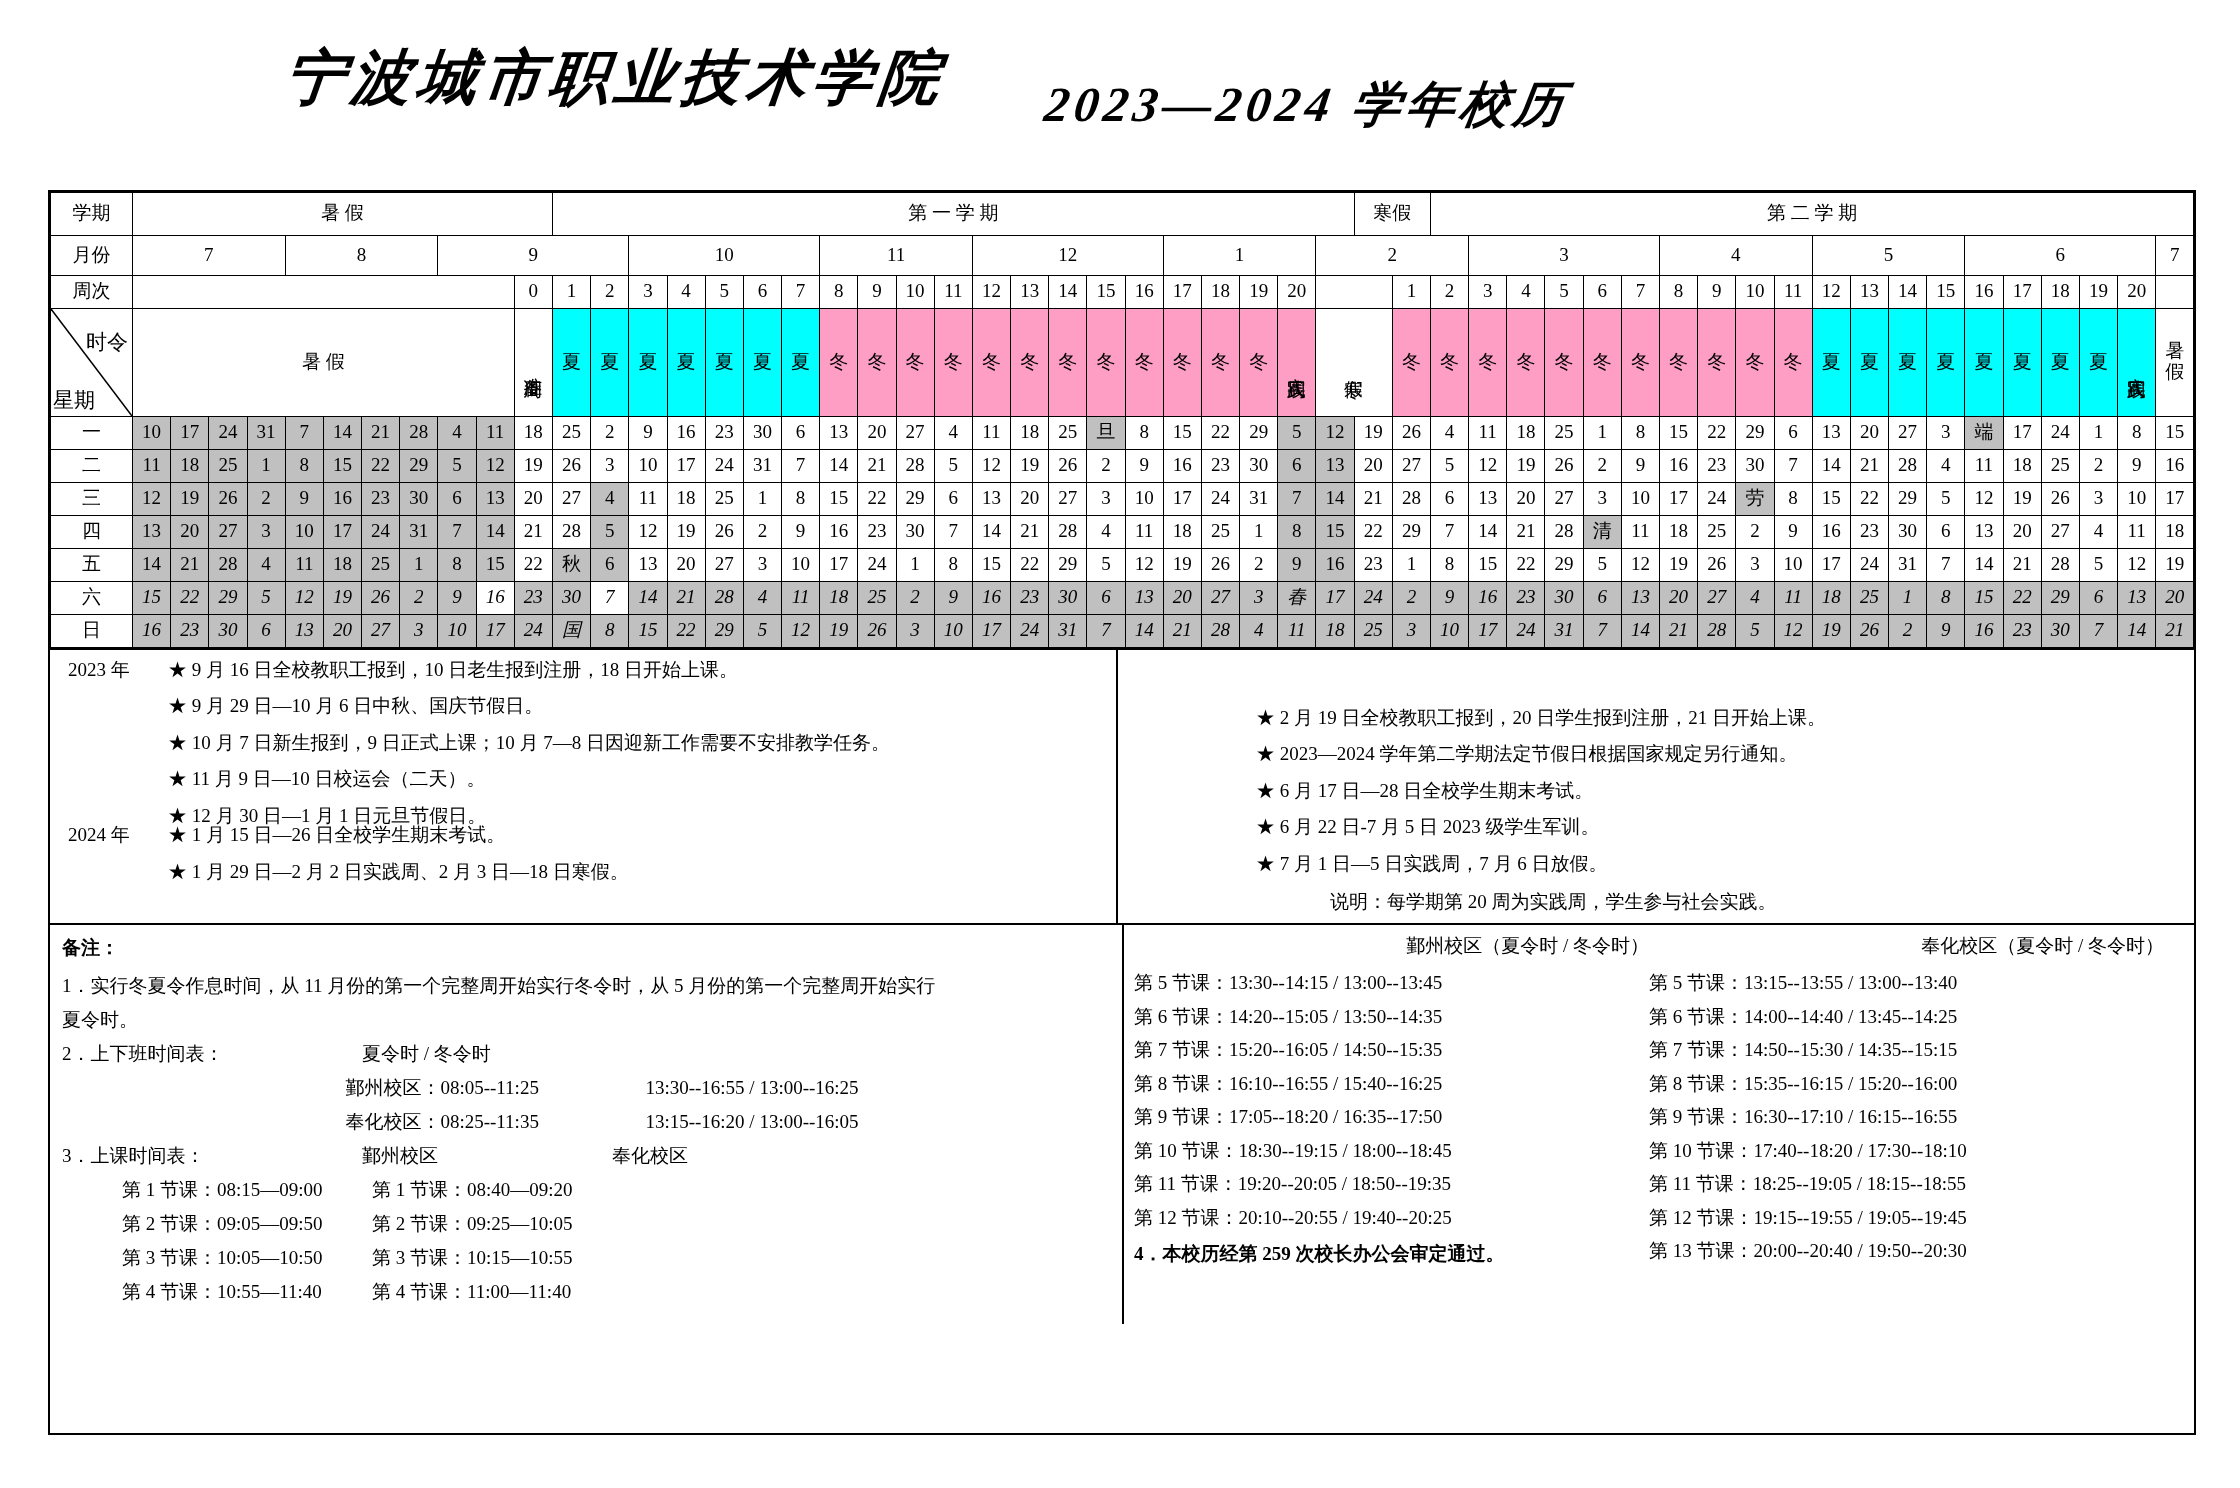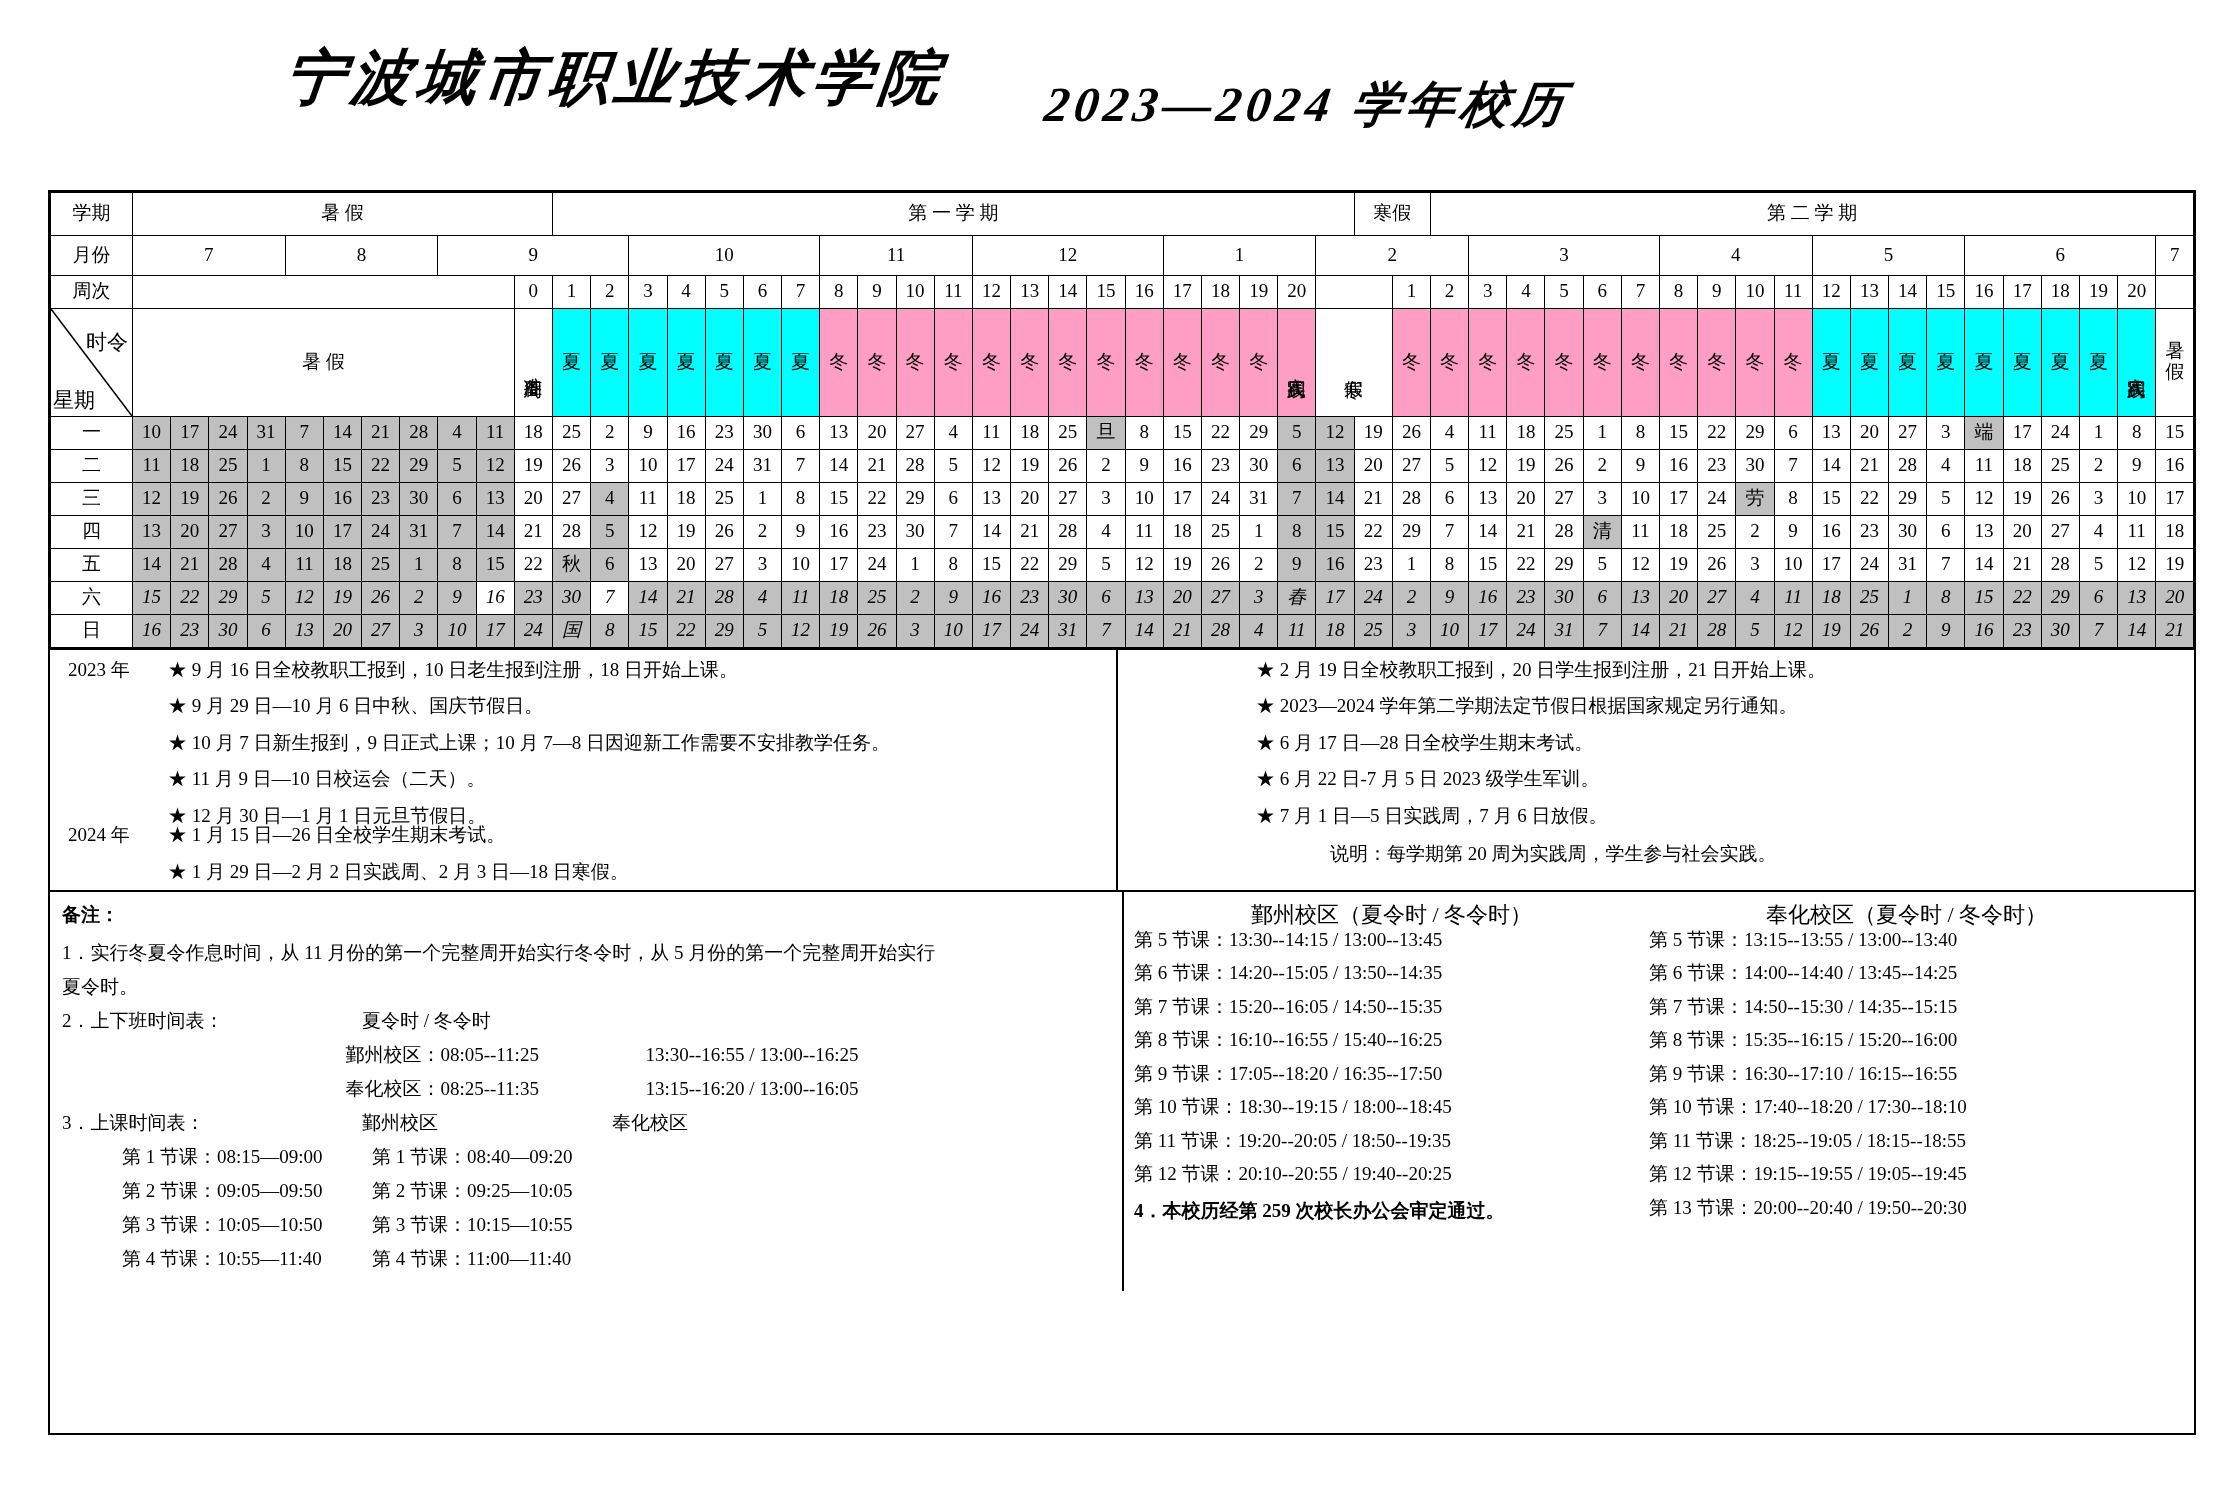--- a/index.html
+++ b/index.html
@@ -96,39 +96,39 @@
   .notes-col {
     padding:10px 8px 8px 10px;
   }
   .notes-left { width:1074px; border-right:2px solid #000; }
   .notes-right { width:1070px; }
   .note-row { display:flex; font-size:19px; line-height:1; }
   .note-year { width:108px; flex:0 0 108px; padding-left:8px; }
   .note-text { flex:1; }
   .note-line { font-size:19px; margin:0 0 16.5px 0; line-height:1.05; }
   .note-line:last-child { margin-bottom:0; }
-  .note-indent { padding-left:116px; }
+  .note-indent { padding-left:116px;margin-top:48px; }
   .explain { font-size:19px; padding-left:190px; margin-top:16px; }
 
   
   .remarks {
     display:flex;
     border-top:2px solid #000;
   }
   .rem-left { width:1074px; border-right:2px solid #000; padding:10px 10px 8px 12px; }
   .rem-right { width:1070px; padding:8px 10px 6px 10px; display:flex; }
   .rem-line { font-size:19px; line-height:1; margin-bottom:15px; }
   .rem-head { font-weight:bold; font-size:19px; margin-bottom:15px; }
   .rem-ind1 { padding-left:30px;justify-content:center; }
   .rem-ind2 { padding-left:60px; }
   .rem-cols { display:flex; }
   .rc1 { width:300px; }
   .rc2 { width:250px; }
   .campus-col { width:515px; }
-  .campus-title { text-align:center; font-size:22px; }
+  .campus-title { text-align:right; font-size:19px; margin-bottom:14px; }
   .campus-line { font-size:19px; margin-bottom:14.5px; line-height:1; }
   .approve { font-size:19px; font-weight:bold; margin-top:6px; }
 </style>
 </head>
 <body>
 
 <div class="page">
 
   <div class="title-school">宁波城市职业技术学院</div>
   <div class="title-year">2023—2024 学年校历</div>

